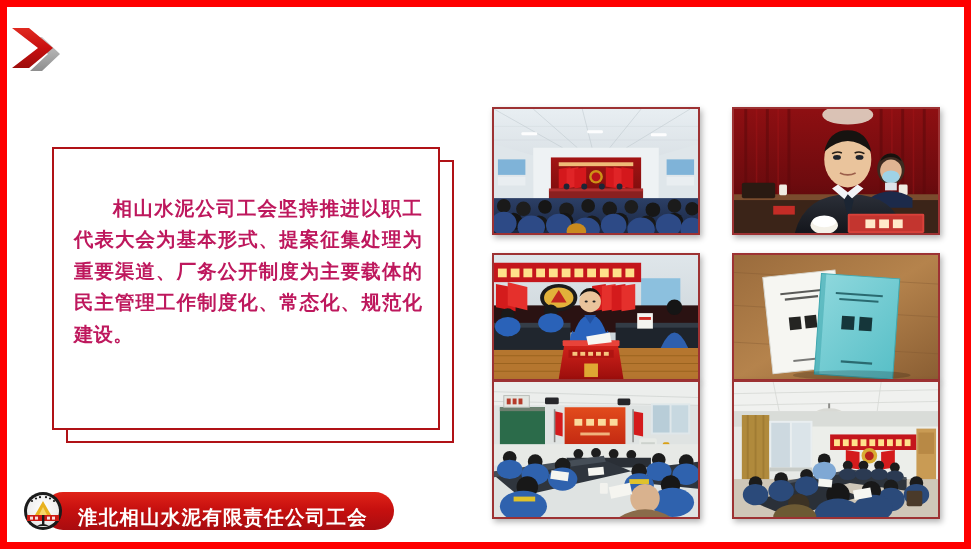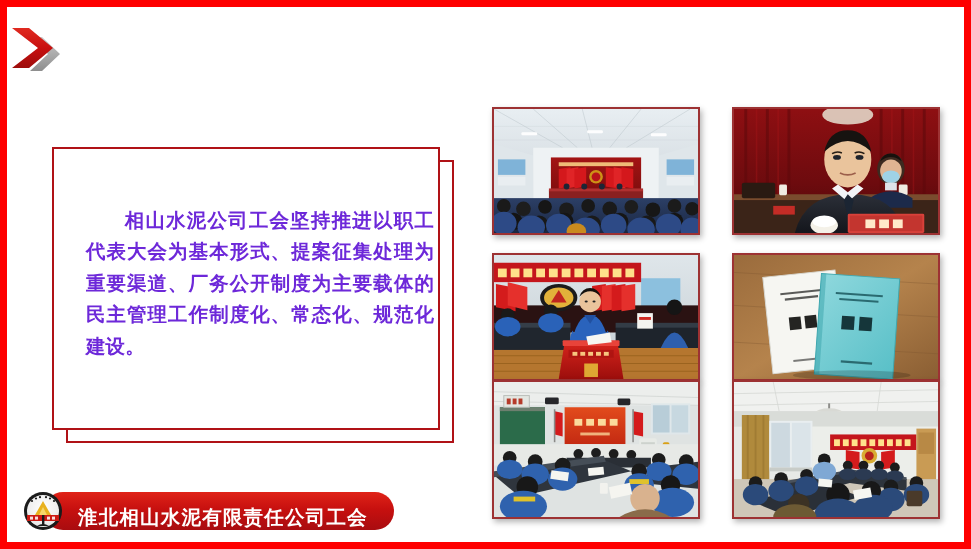--- a/index.html
+++ b/index.html
@@ -17,24 +17,24 @@
     background:linear-gradient(180deg,#b21010 0%,#cc1410 38%,#e8411a 72%,#f06018 100%);
     -webkit-background-clip:text;background-clip:text;color:transparent;
     white-space:nowrap;line-height:1.1;margin-left:4px;
     text-shadow:none;
   }
 
   
   .card-shadowframe{position:absolute;left:66px;top:160px;width:388px;height:283px;border:2.5px solid #b01217;box-sizing:border-box;background:transparent;}
   .card{position:absolute;left:52px;top:147px;width:388px;height:283px;border:2.2px solid #b01217;background:#ffffff;box-sizing:border-box;z-index:2;}
   .card-text{
-    position:absolute;left:32px;top:44px;width:348px;
+    position:absolute;left:20px;top:44px;width:348px;
     font-family:"DejaVu Serif","Liberation Serif",serif;
-    font-size:19.4px;font-weight:bold;color:#6d28d9;line-height:1.62;
-    text-indent:2em;text-align:justify;letter-spacing:0.2px;margin-top:12px;
+    font-size:19.4px;font-weight:bold;color:#be185d;line-height:1.62;
+    text-indent:2em;text-align:justify;letter-spacing:0.2px;
   }
 
   
   .bottom{position:absolute;left:16px;bottom:16px;height:44px;display:flex;align-items:center;}
   .logo{position:relative;width:54px;height:42px;flex:0 0 54px;z-index:4;}
   .pill{
     position:relative;margin-left:-26px;height:38px;min-width:298px;border-radius:19px;
     background:linear-gradient(180deg,#e02318 0%,#c7100f 45%,#a90c10 100%);
     display:flex;align-items:center;justify-content:center;padding:12px 26px 0 34px;box-sizing:border-box;z-index:3;
   }

